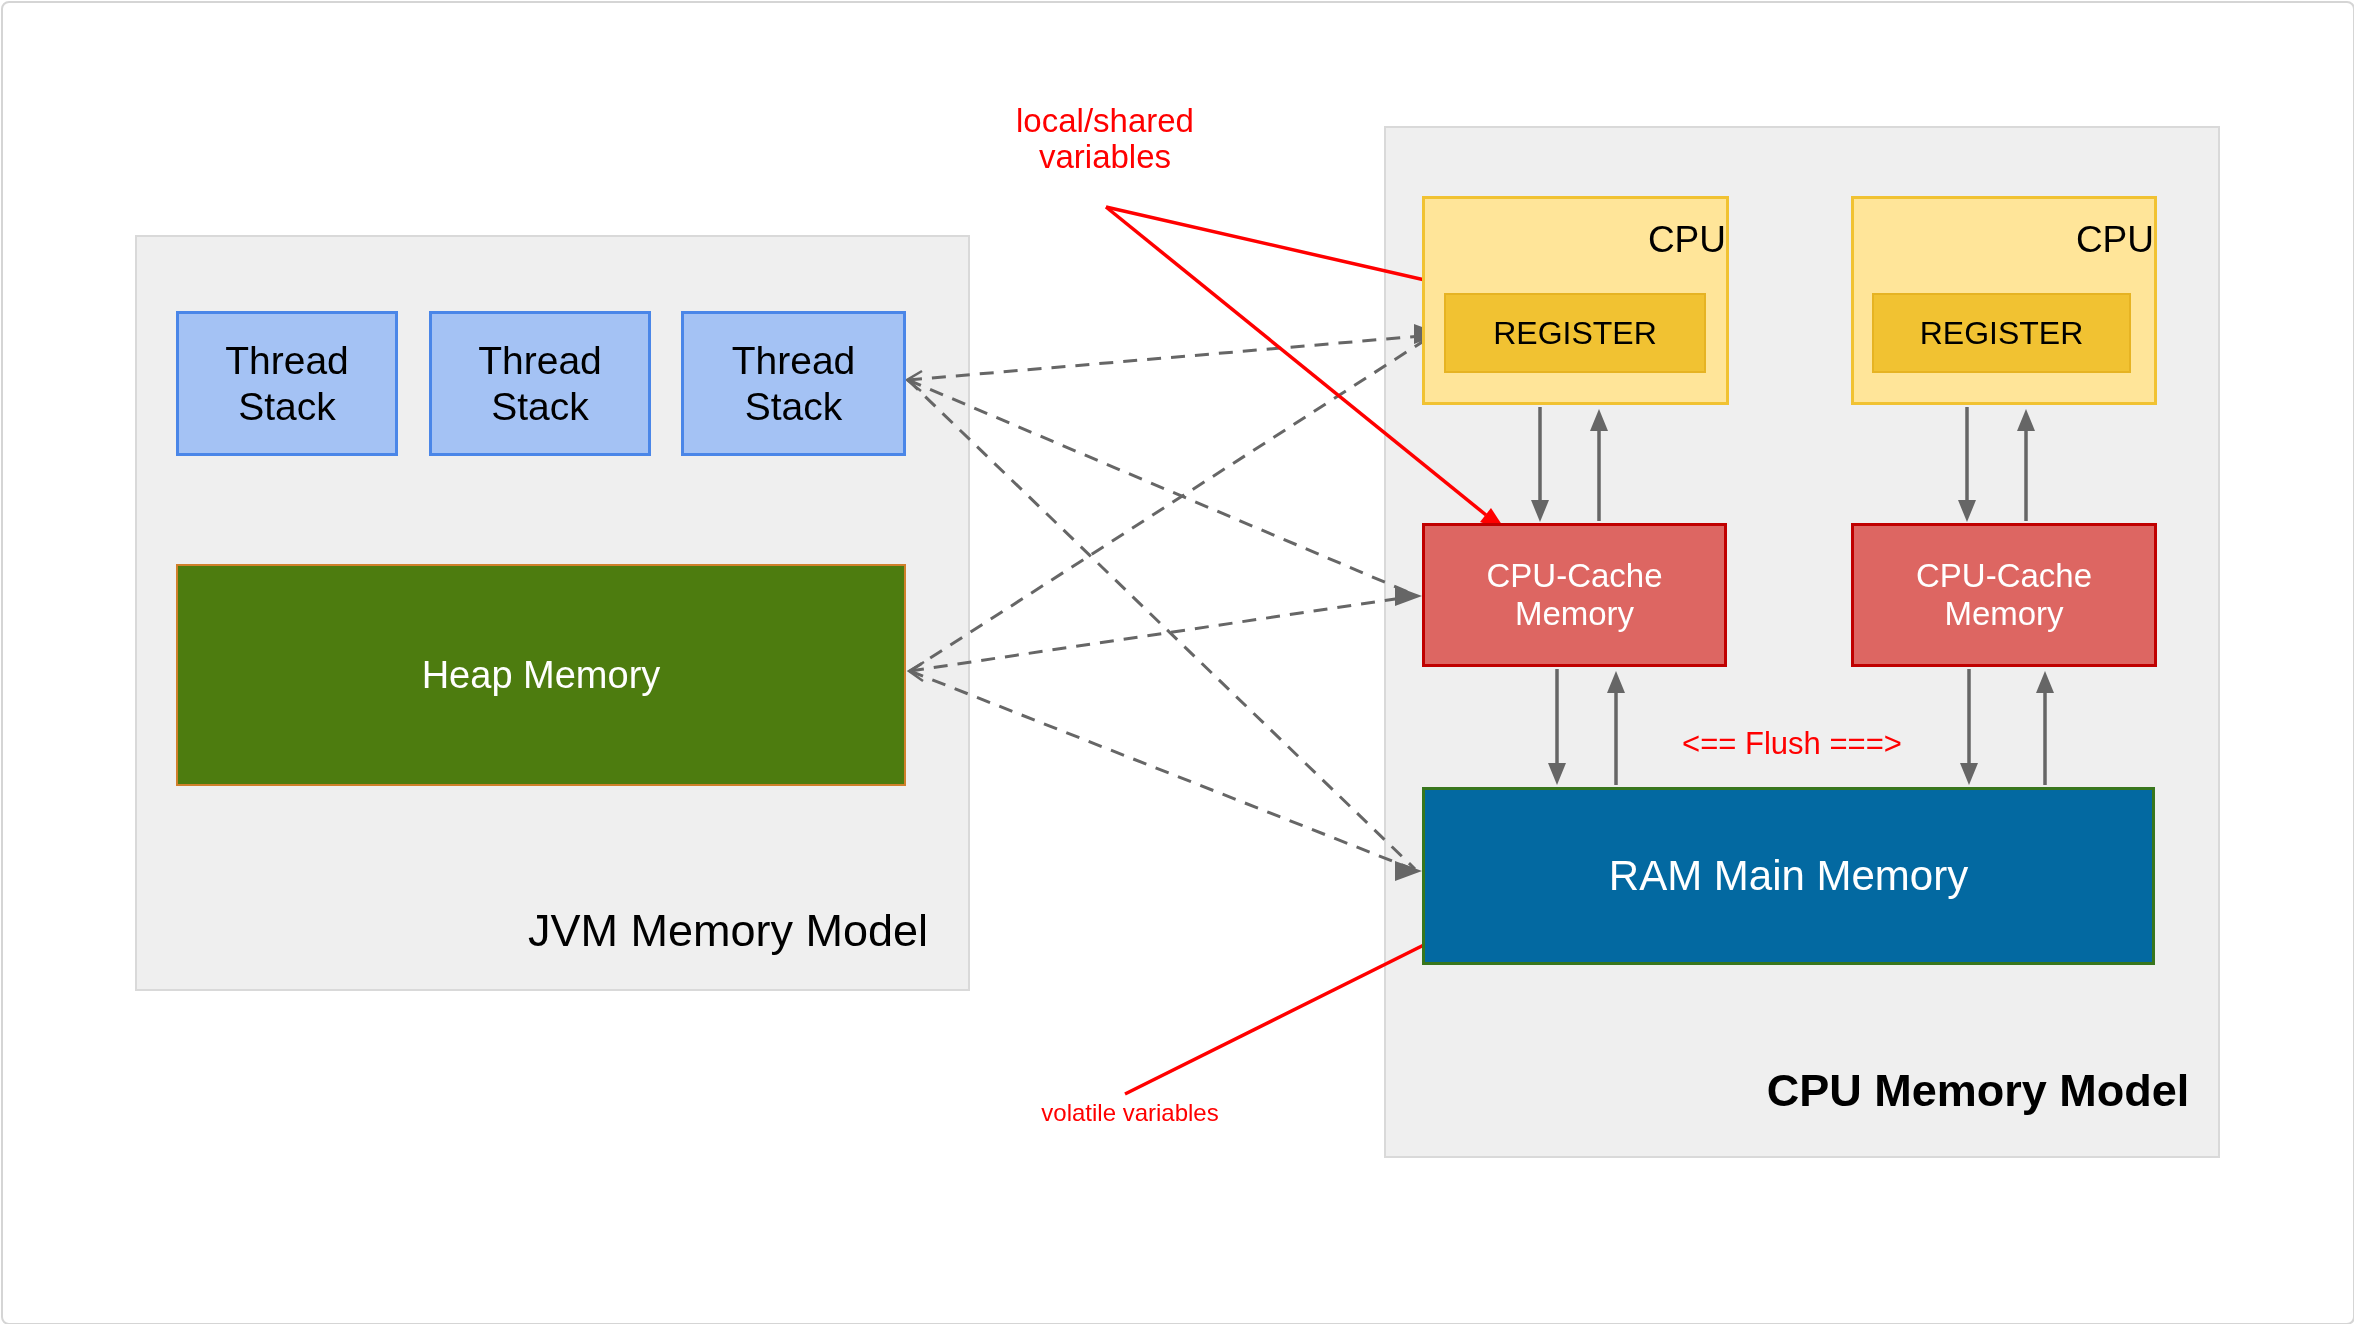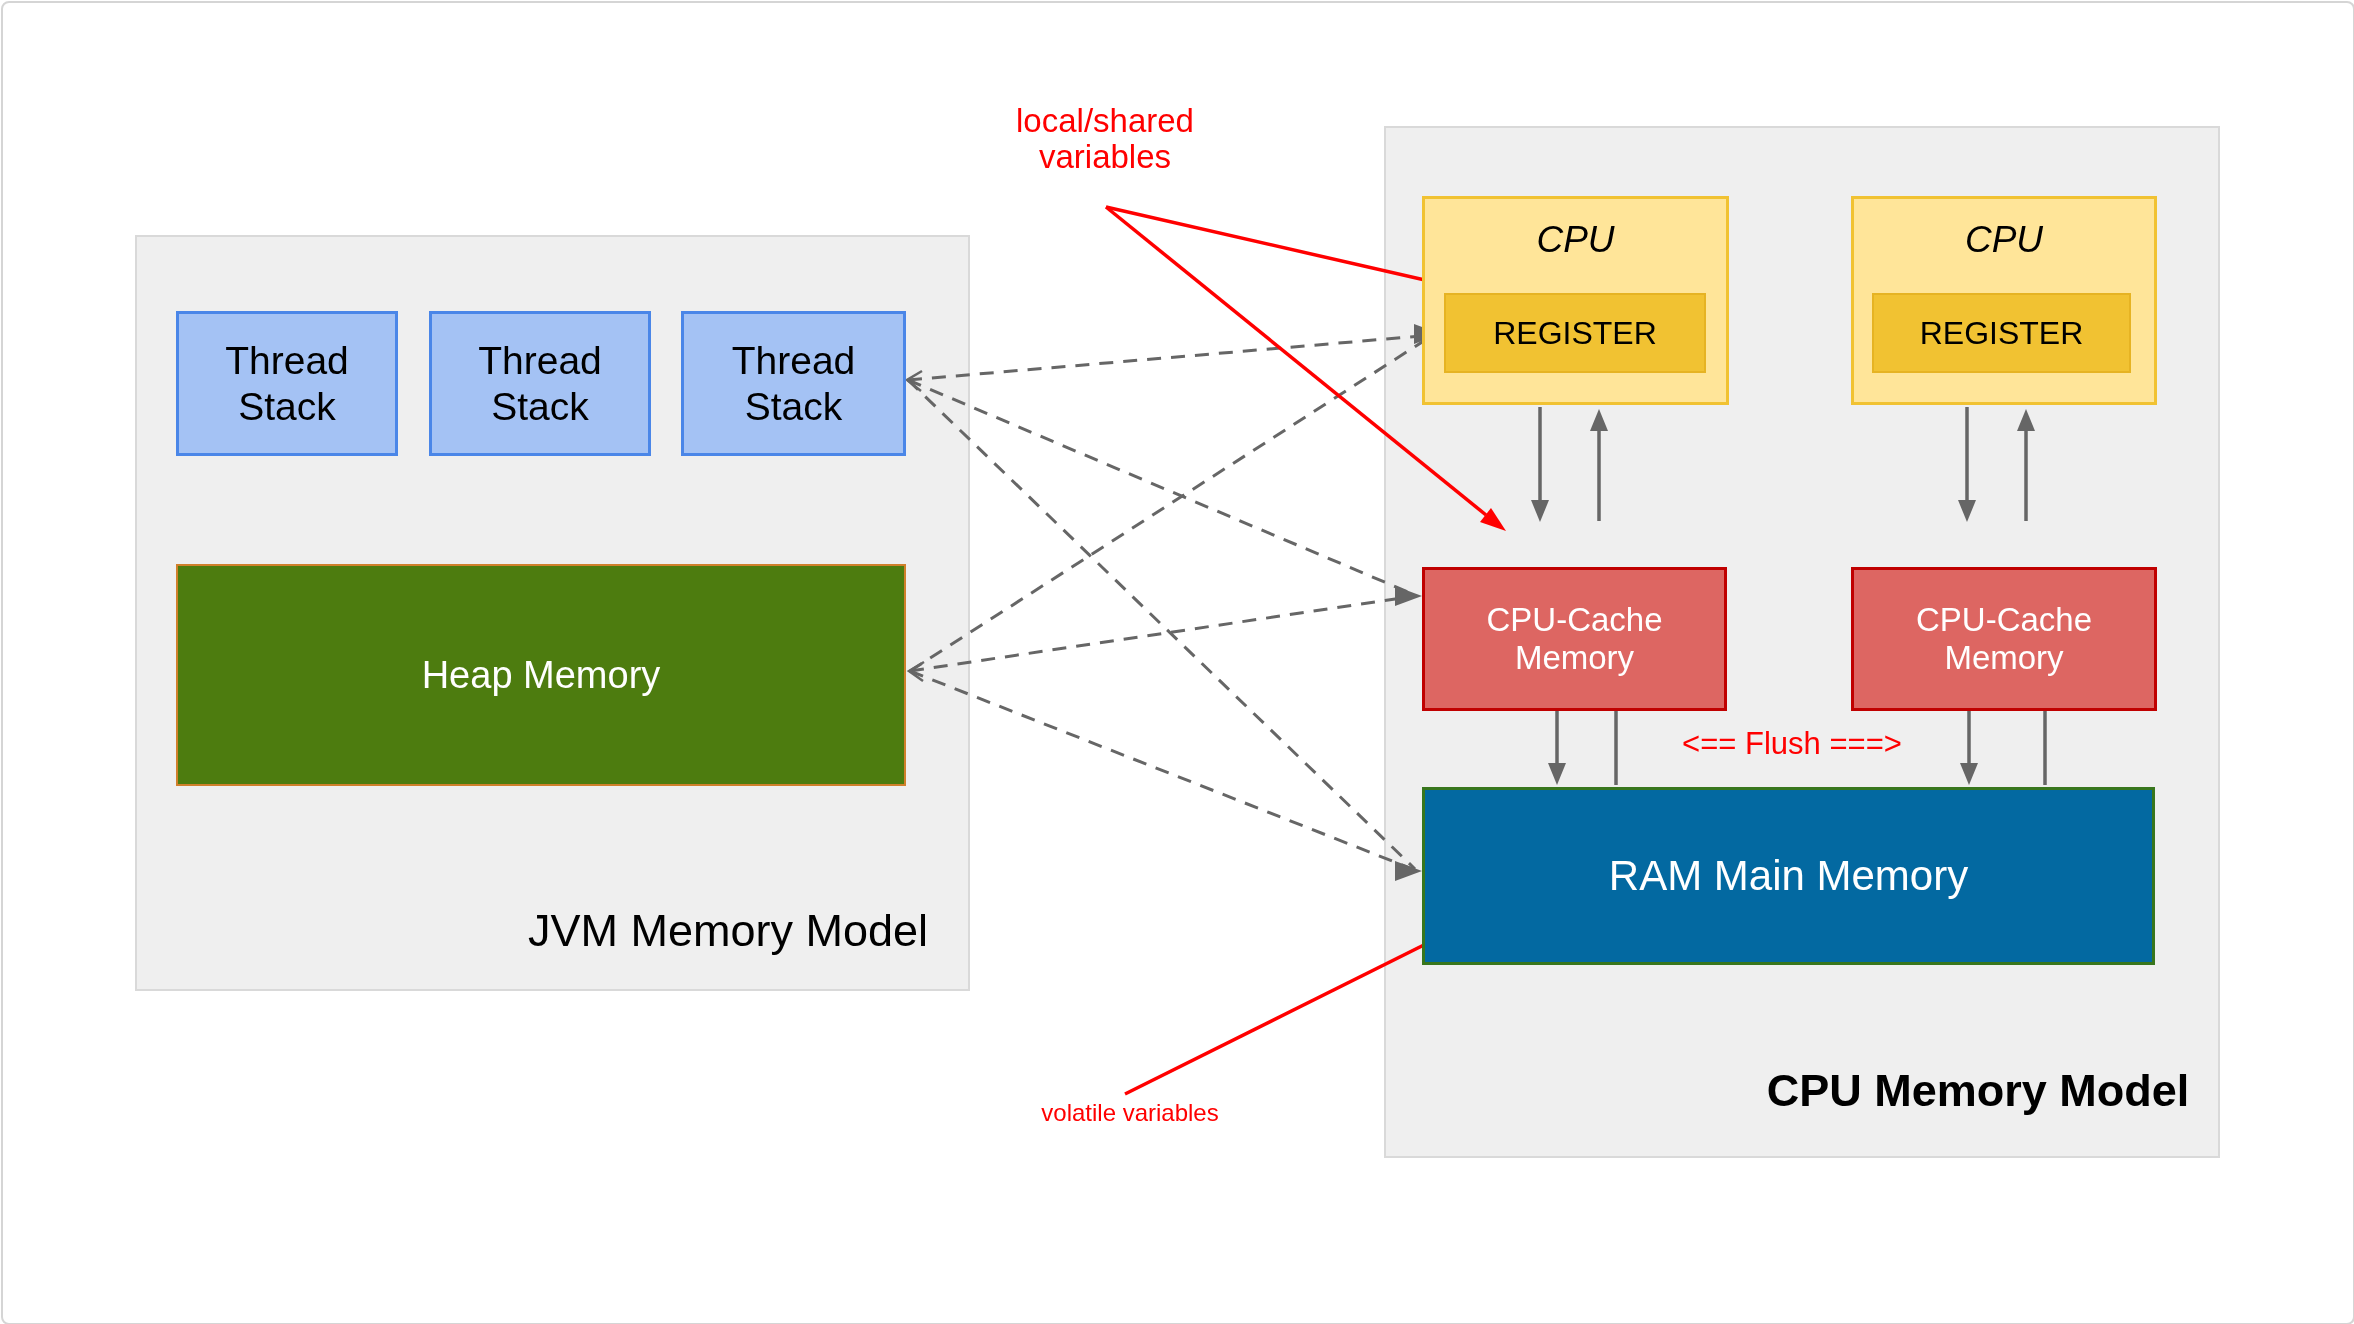--- a/index.html
+++ b/index.html
@@ -28,32 +28,31 @@
     position:absolute; color:#000000; font-size:45px; line-height:50px;
     width:440px; text-align:center;
   }
   .jvm-label{left:505px; top:903px;}
   .cpu-label{left:1755px; top:1063px;font-weight:bold;}
   .cpu-box{
     background:#ffe599; border:3px solid #f1c232; color:#000000;
     width:307px; height:209px; top:193px; display:block;
   }
   .cpu1{left:1419px;} .cpu2{left:1848px; width:306px;}
-  .cpu-title{position:absolute; left:0; right:0; top:20px; text-align:center; font-size:37px;font-style:italic;}
+  .cpu-title{position:absolute; left:0; right:0; top:20px; text-align:right; font-size:37px;}
   .register{
     position:absolute; left:19px; top:94px; width:258px; height:76px;
     background:#f1c232; border:2px solid #e6b323; color:#000000; font-size:32px;
     display:flex; align-items:center; justify-content:center;
   }
   .cpu2 .register{width:255px; left:18px;}
   .cache{
     background:#dd6662; border:3px solid #c00000; color:#ffffff;
     font-size:33px; line-height:38px; top:520px; width:305px; height:144px;
     padding:0 10px;
-    margin-top:44px;
   }
   .cache1{left:1419px;} .cache2{left:1848px; width:306px;}
   .ram{
     left:1419px; top:784px; width:733px; height:178px;
     background:#0369a1; border:3px solid #38761d; color:#ffffff; font-size:42px;
   }
   .annotation{
     position:absolute; color:#ff0000; text-align:center; width:300px;
   }
   .local-shared{left:952px; top:100px; font-size:33px; line-height:36px; white-space:pre-line;}

